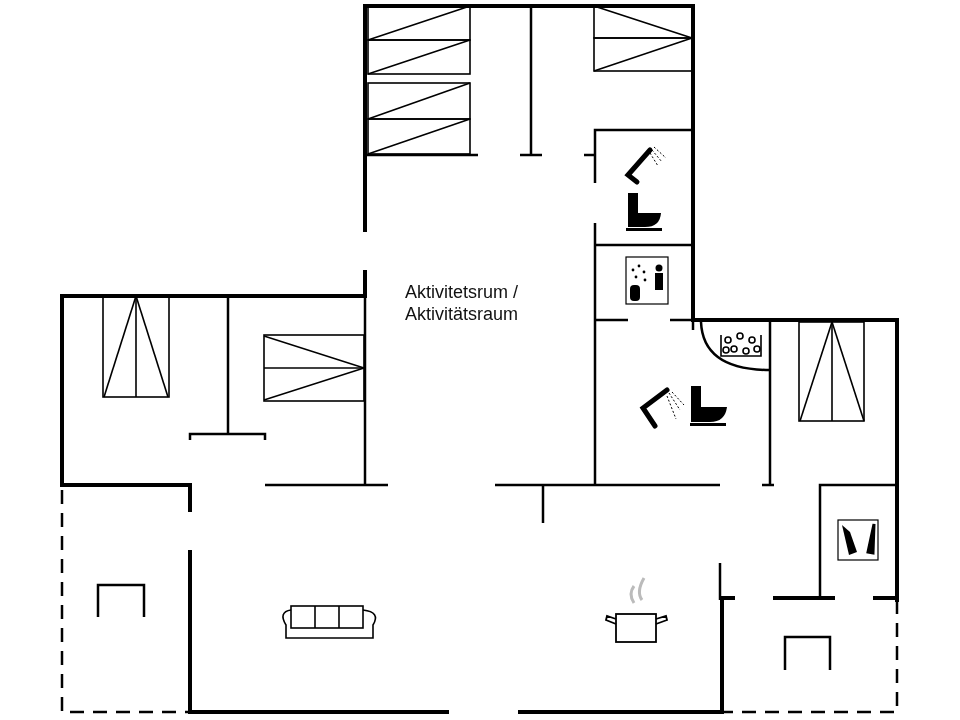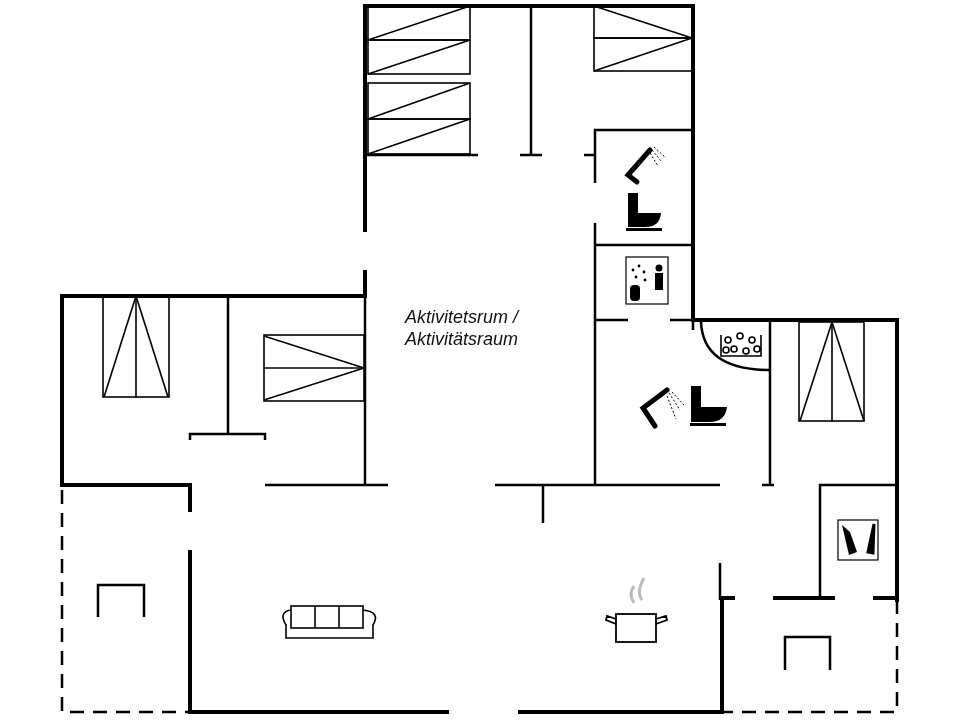--- a/index.html
+++ b/index.html
@@ -167,16 +167,16 @@
     <path d="M291,610 Q278,612 286,625 L286,638 L373,638 L373,625 Q381,612 363,610"></path>
   </g>
 
   <g>
     <path d="M634,603 Q628,594 634,586 M642,600 Q636,592 644,578" stroke="#bbb" stroke-width="3" fill="none"></path>
     <rect x="616" y="614" width="40" height="28" fill="#fff" stroke="#000" stroke-width="1.8"></rect>
     <path d="M616,619 L607,616 L606,620 L616,624 M656,619 L666,616 L667,620 L656,624" stroke="#000" stroke-width="1.8" fill="none"></path>
   </g>
 </svg>
 
-<div class="room-label" style="left:405px;top:306px;font-style:italic;">
+<div class="room-label" style="left:405px;top:281px;">
   <div>Aktivitetsrum /</div>
   <div>Aktivitätsraum</div>
 </div>
 
 </body></html>

